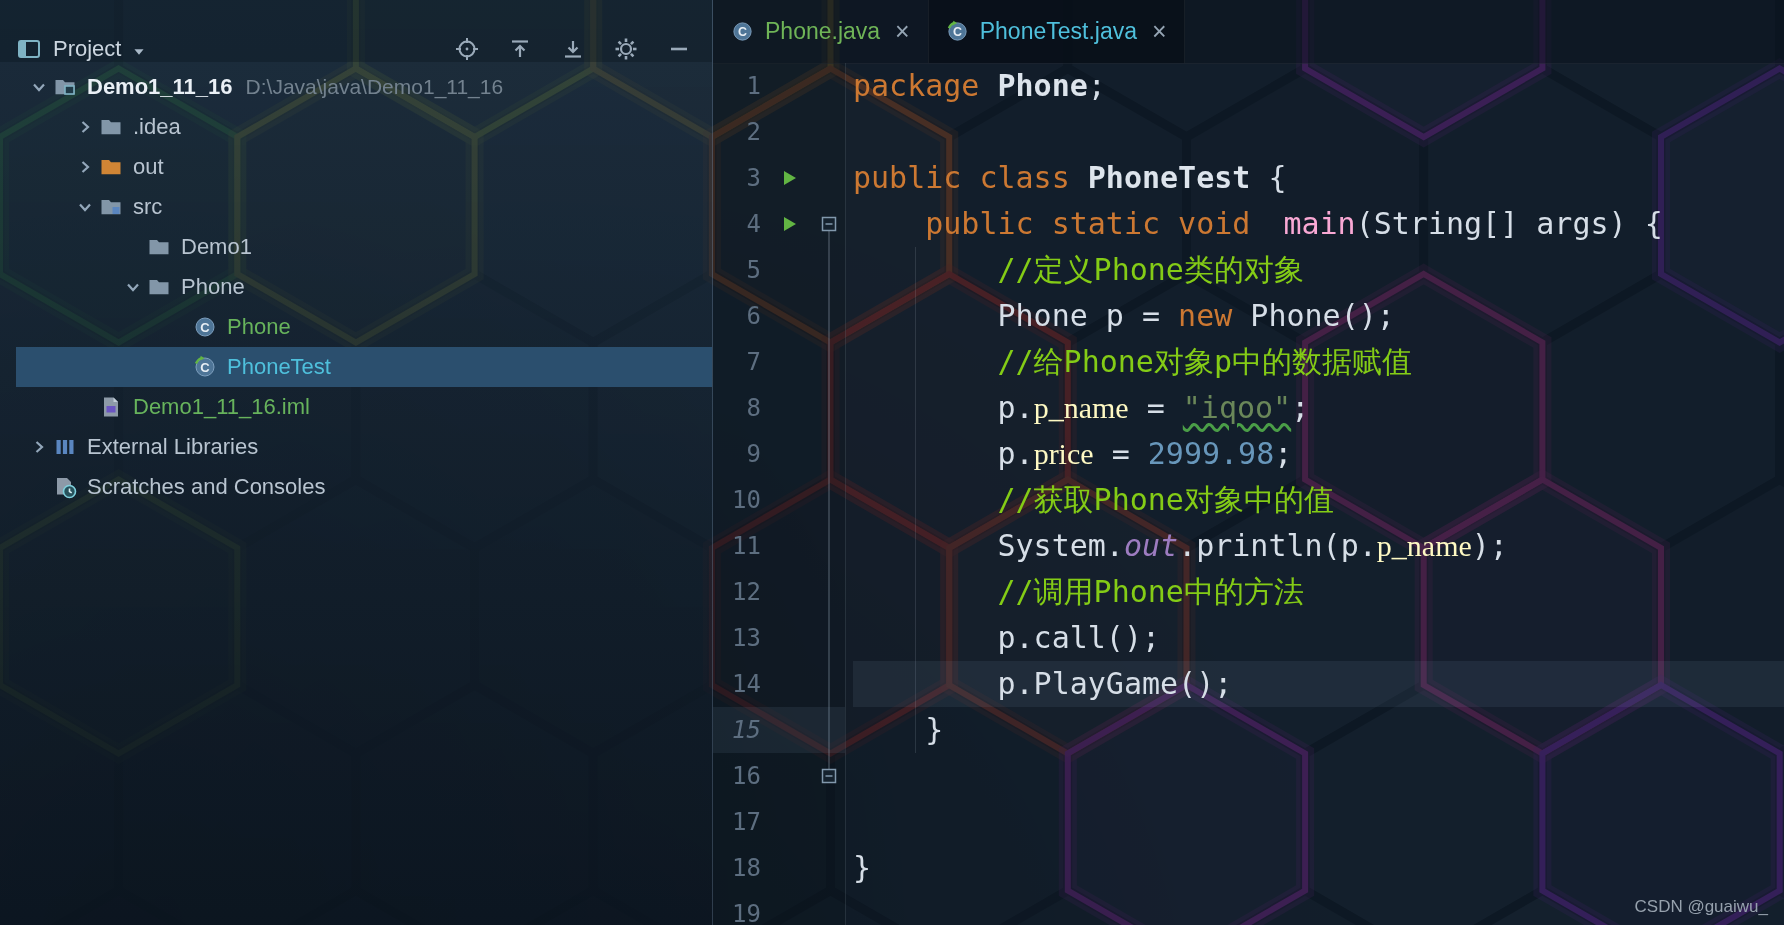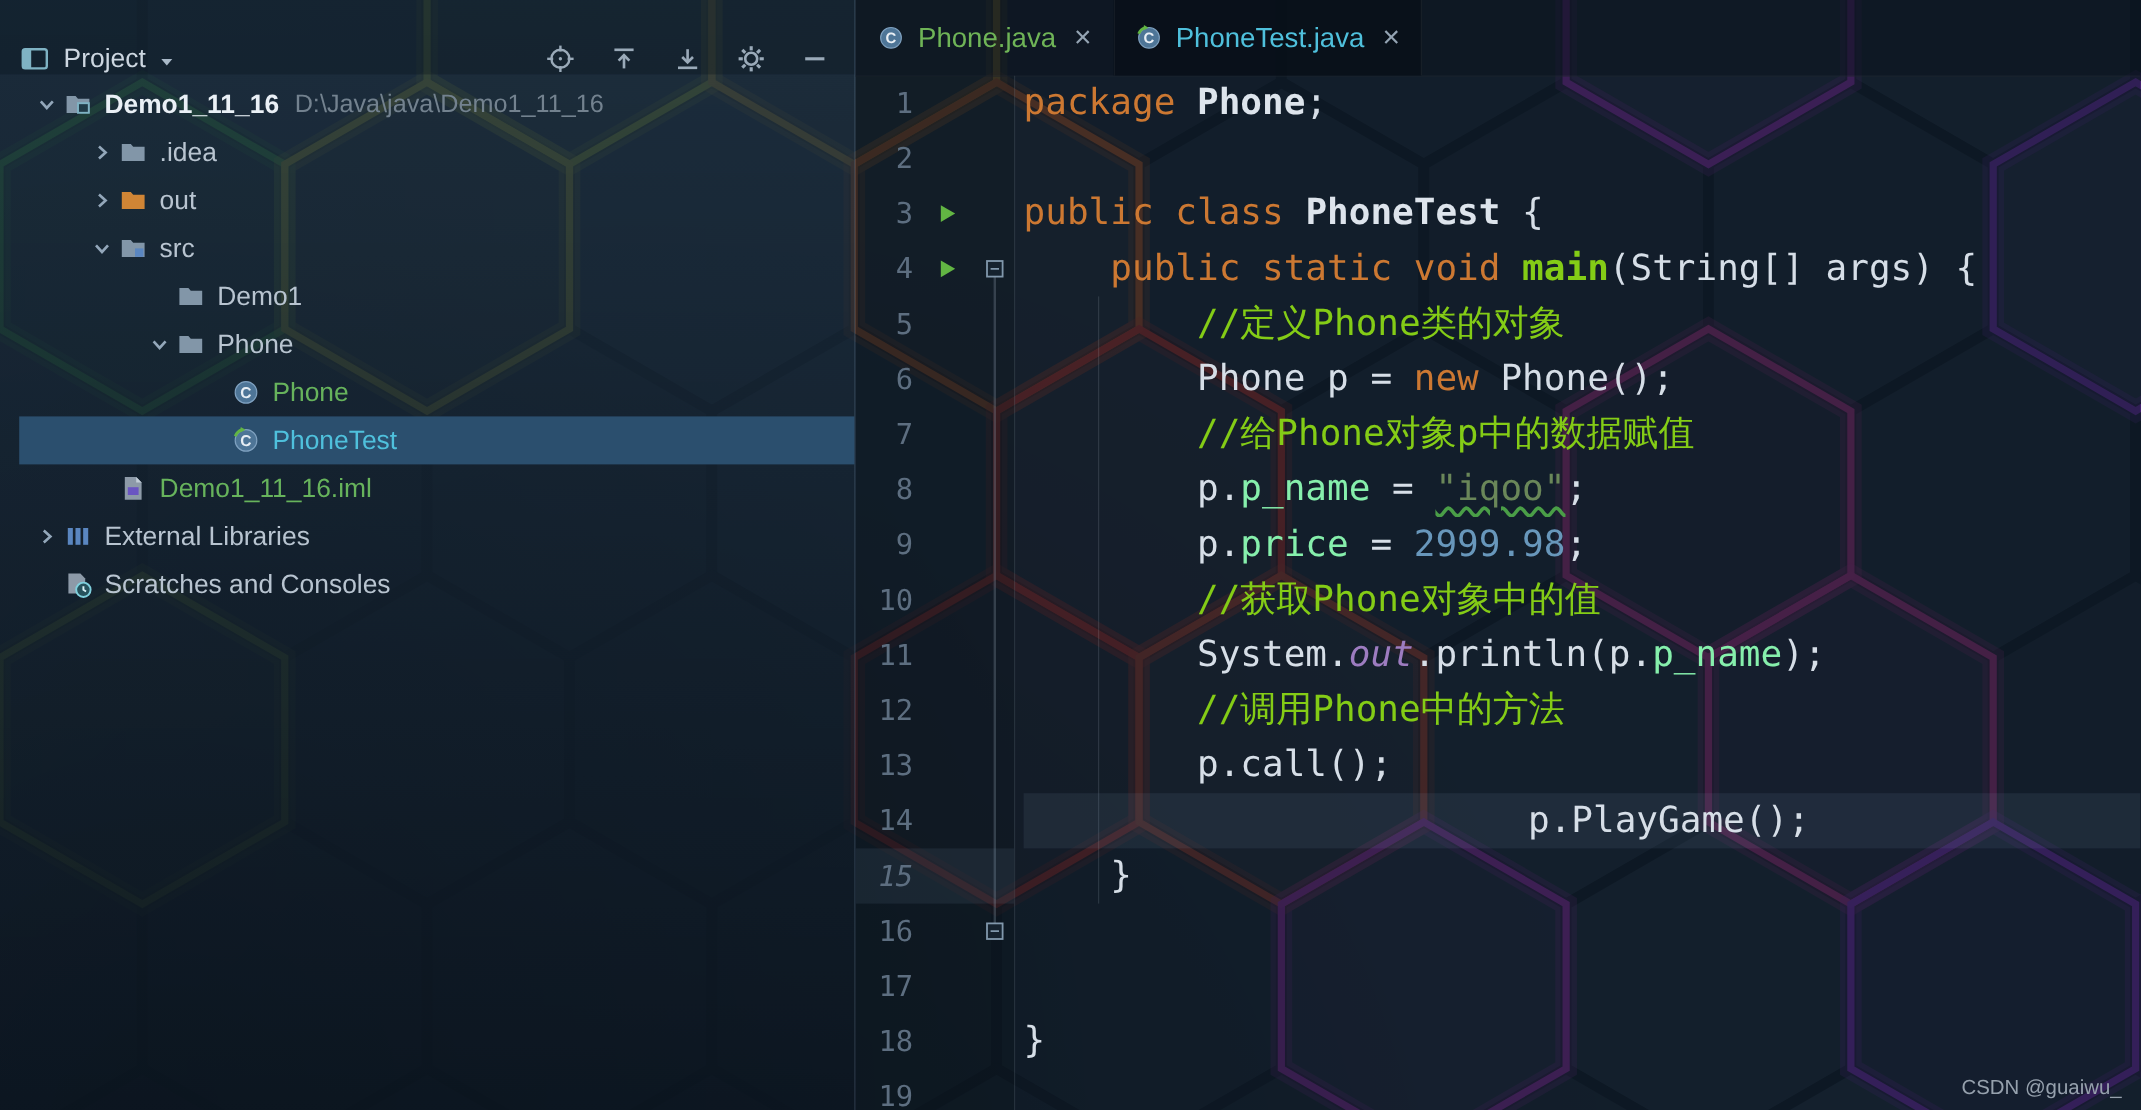--- a/index.html
+++ b/index.html
@@ -49,30 +49,30 @@
     border-right:1px solid rgba(175,195,215,.14);}
   .gline{height:46px;position:relative;}
   .gline.cur{background:rgba(135,165,195,.10);font-style:italic;}
   .lnum{position:absolute;left:0;top:0;width:48px;text-align:right;
     font-family:"DejaVu Sans Mono",monospace;font-size:24px;line-height:46px;color:#5d6e80;}
   .runic{position:absolute;left:66px;top:13px;cursor:pointer;}
   .foldic{position:absolute;left:108px;top:15px;cursor:pointer;}
   .code{position:absolute;left:133px;top:0;right:0;bottom:0;padding-left:7px;}
   .cline{height:46px;font-family:"DejaVu Sans Mono",monospace;font-size:30px;line-height:46px;
     white-space:pre;color:#d6dee7;}
-  .cline.cur{background:rgba(135,165,195,.10);text-align:center;}
+  .cline.cur{background:rgba(135,165,195,.10);}
   .tk-kw{color:#cc7832;}
   .tk-cls{color:#dde4ec;font-weight:600;}
-  .tk-fn{color:#84cc16;font-weight:700;}
+  .tk-fn{color:#f9a8d4;font-weight:400;margin-left:15px;}
   .tk-pl{color:#d6dee7;}
   .tk-cm{color:#84cc16;}
   .tk-stw{color:#6a8759;text-decoration-line:underline;text-decoration-style:wavy;
     text-decoration-color:#4a9e47;text-underline-offset:5px;}
   .tk-num{color:#6897bb;}
-  .tk-fld{color:#86efac;}
+  .tk-fld{color:#fef9c3;font-family:Liberation Serif, serif;}
   .tk-out{color:#9d7cc0;font-style:italic;}
 
   .watermark{position:absolute;right:16px;bottom:8px;color:#96a1ad;font-size:17px;}
 </style>
 </head>
 <body>
 
 <div class="app">
 
   <svg id="hexbg" width="1784" height="925">

